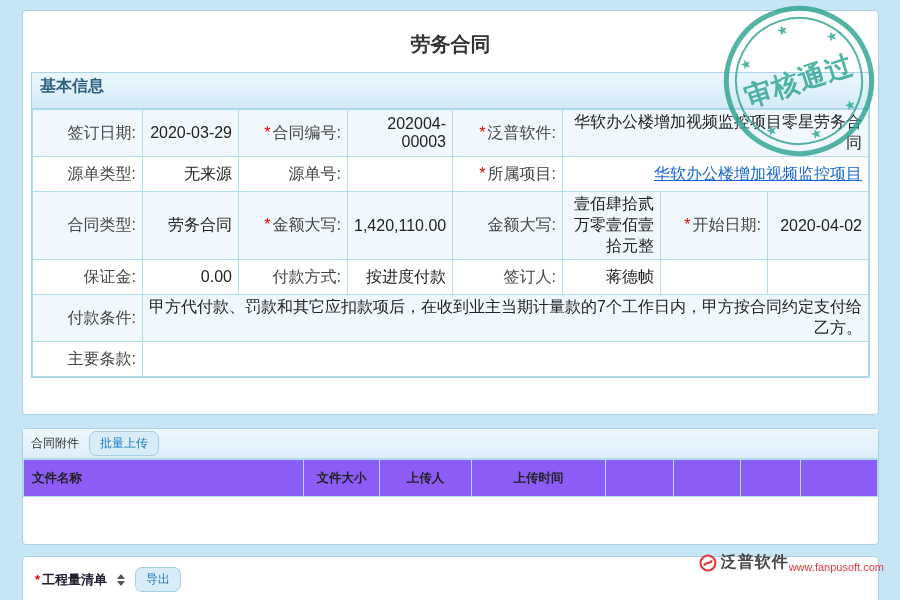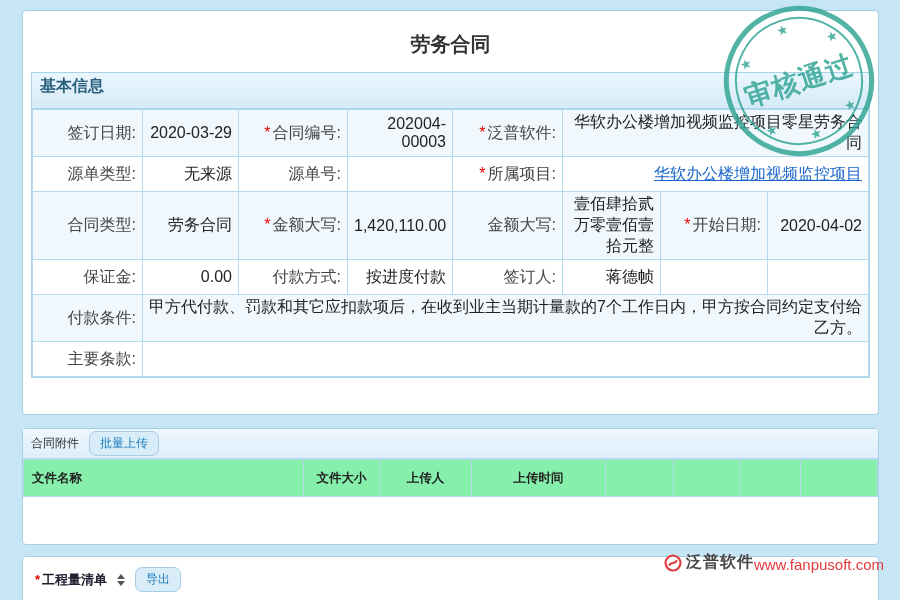--- a/index.html
+++ b/index.html
@@ -71,40 +71,40 @@
     padding:3px 10px; cursor:pointer;
     font-family:inherit;
   }
   table.attach-table {
     width:100%; border-collapse:collapse; table-layout:fixed;
     font-size:12.5px;
   }
   .attach-table th {
     border:1px solid #b3dbee;
     height:37px; font-weight:bold; color:#222;
-    text-align:center; padding:2px 6px; background:#86efac;
+    text-align:center; padding:2px 6px; background:#8b5cf6;
   }
   .attach-table th.first { text-align:left; padding-left:8px; }
 
   .bottom-row {
     display:flex; align-items:center; gap:10px;
     padding:10px 12px;
   }
   .boq-title { font-size:13px; font-weight:bold; color:#223; }
   .sort-icon { display:inline-flex; flex-direction:column; gap:2px; cursor:pointer; }
   .tri-up    { width:0; height:0; border-left:4px solid transparent; border-right:4px solid transparent; border-bottom:5px solid #555; }
   .tri-down  { width:0; height:0; border-left:4px solid transparent; border-right:4px solid transparent; border-top:5px solid #555; }
 
   .branding {
     position:absolute; top:552px; right:16px; z-index:30;
     display:flex; align-items:flex-end;
   }
   .brand-name-row { display:flex; align-items:center; gap:4px; }
   .brand-name { font-size:16px; font-weight:bold; color:#474747; letter-spacing:1px; }
-  .brand-url  { font-size:15px; color:#e23a3c; margin-top:2px; }
+  .brand-url  { font-size:11px; color:#e23a3c; margin-top:2px; }
 
   
   .stamp {
     position:absolute; left:724px; top:6px;
     width:150px; height:150px;
     transform:rotate(-18deg);
     opacity:0.82; z-index:20; pointer-events:none;
   }
   .ring-outer { position:absolute; inset:0;    border:5px solid #2ea392; border-radius:50%; }
   .ring-inner { position:absolute; inset:11px; border:2px solid #2ea392; border-radius:50%; }

